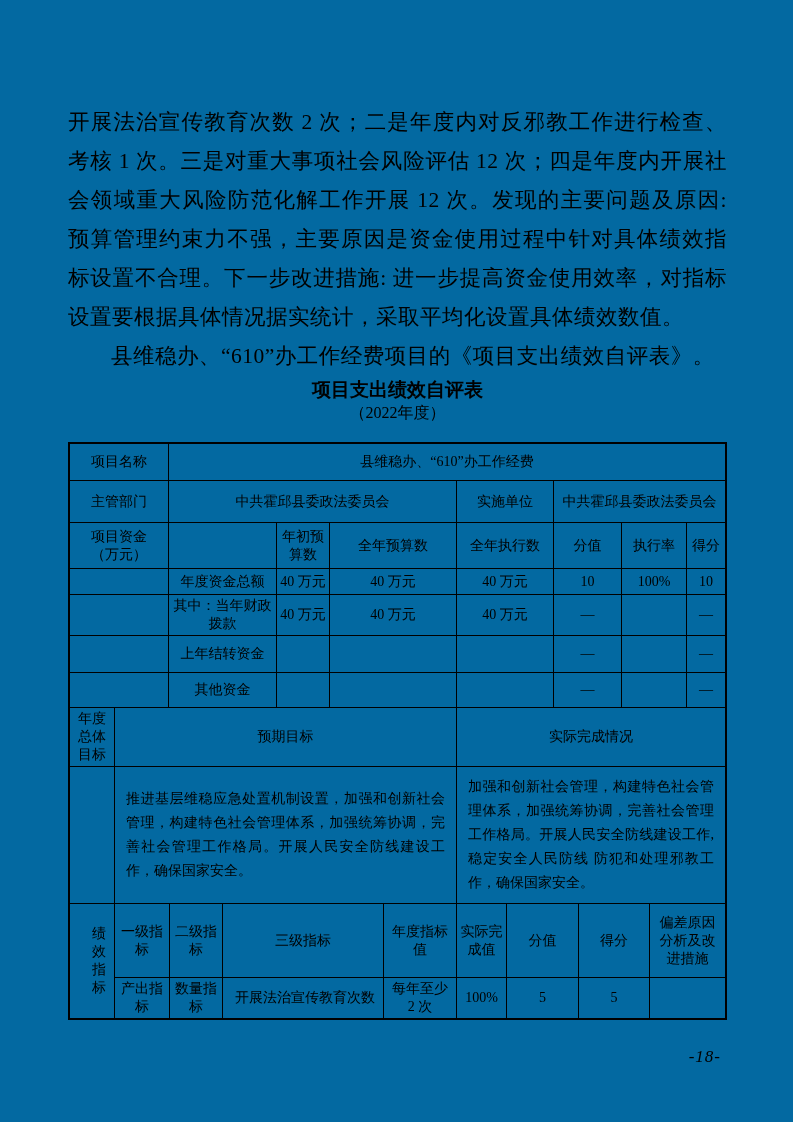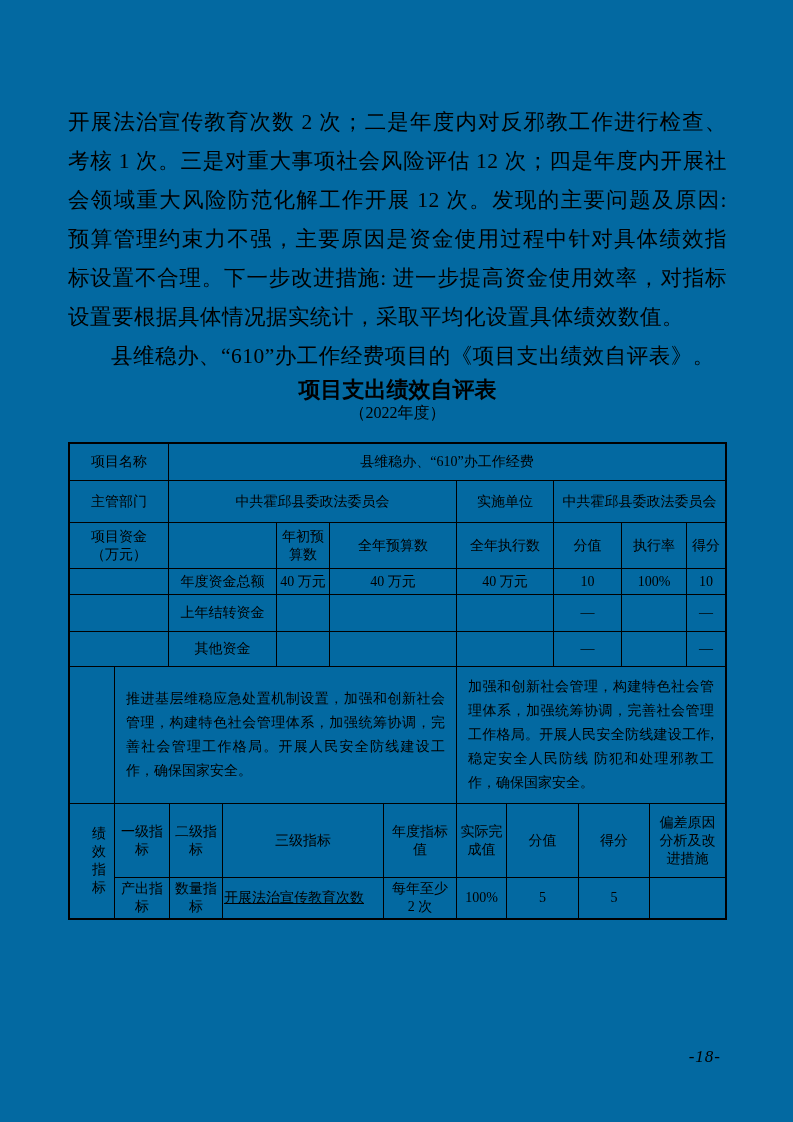--- a/index.html
+++ b/index.html
@@ -17,21 +17,21 @@
     font-size:21.5px;
     line-height:39px;
     text-align:justify;
     letter-spacing:0.5px;
   }
   p.indented { text-indent:2em; }
   .tbl-title {
     margin-top:1px;
     font-family:"Liberation Sans","DejaVu Sans",sans-serif;
     font-weight:bold;
-    font-size:22px;
+    font-size:19px;
     line-height:26px;
     text-align:center;
   }
   .tbl-sub {
     font-size:16px;
     line-height:20px;
     text-align:center;
   }
   .tablewrap {
     margin-top:19px;
@@ -56,21 +56,21 @@
   }
   td.two-line span { display:block; }
   td.v-mid { padding:2px 7px; }      
   td.v-narrow { padding:2px 22px; }  
   td.goal {
     text-align:justify;
     vertical-align:middle;
     padding:8px 11px;
     line-height:24px;
   }
-  td.left { text-align:left; padding-left:1px;text-decoration:underline; }
+  td.left { text-align:center; padding-left:7px; }
   .pagenum {
     position:absolute;
     top:1047px;
     right:72px;
     font-size:17px;
     letter-spacing:1px;
     font-style:italic;
   }
 </style>
 </head>
@@ -136,20 +136,30 @@
         <tr style="height:26px">
           <td></td>
           <td>年度资金总额</td>
           <td>40 万元</td>
           <td>40 万元</td>
           <td>40 万元</td>
           <td>10</td>
           <td>100%</td>
           <td>10</td>
         </tr>
+        <tr style="height:35px">
+          <td></td>
+          <td>其中：当年财政拨款</td>
+          <td>40 万元</td>
+          <td>40 万元</td>
+          <td>40 万元</td>
+          <td>—</td>
+          <td></td>
+          <td>—</td>
+        </tr>
         <tr style="height:37px">
           <td></td>
           <td>上年结转资金</td>
           <td></td>
           <td></td>
           <td></td>
           <td>—</td>
           <td></td>
           <td>—</td>
         </tr>
@@ -166,20 +176,25 @@
       </tbody>
         </table>
 
       <table class="sec">
         <colgroup>
             <col style="width:45px">
             <col style="width:342px">
             <col>
           </colgroup>
         <tbody>
+            <tr style="height:52px">
+          <td class="v-mid">年度总体目标</td>
+          <td>预期目标</td>
+          <td>实际完成情况</td>
+        </tr>
         <tr style="height:106px">
           <td></td>
           <td class="goal">推进基层维稳应急处置机制设置，加强和创新社会管理，构建特色社会管理体系，加强统筹协调，完善社会管理工作格局。开展人民安全防线建设工作，确保国家安全。</td>
           <td class="goal">加强和创新社会管理，构建特色社会管理体系，加强统筹协调，完善社会管理工作格局。开展人民安全防线建设工作,稳定安全人民防线 防犯和处理邪教工作，确保国家安全。</td>
         </tr>
       </tbody>
         </table>
 
       <table class="sec">
         <colgroup>

